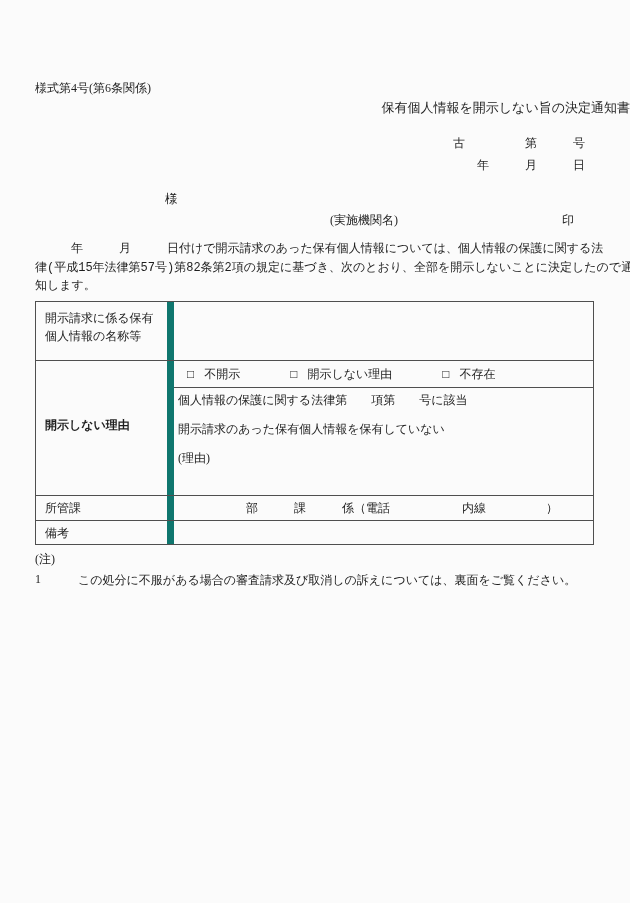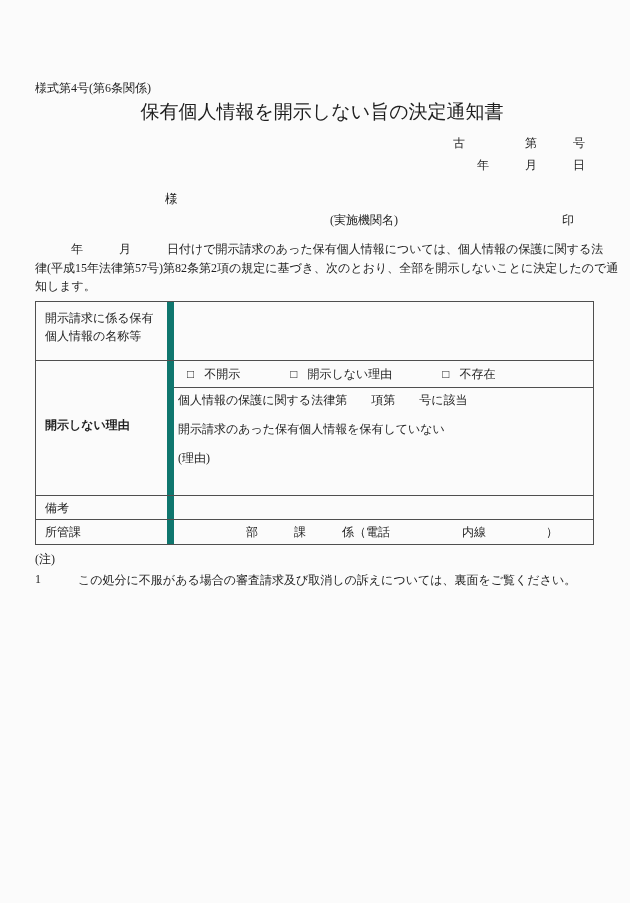--- a/index.html
+++ b/index.html
@@ -15,35 +15,35 @@
     color: #1e1e1e;
     font-family: "Liberation Serif", "DejaVu Serif", serif;
     font-size: 12px;
     overflow: hidden;
   }
   .abs { position: absolute; white-space: pre; }
 
   .form-number { left: 35px; top: 80px; }
   .doc-title {
     left: 0; top: 99px; width: 100%;
-    text-align: center; text-indent: 14px;
-    font-size: 19px; white-space: pre;
+    text-align: right; text-indent: 14px;
+    font-size: 13px; white-space: pre;
   }
   .doc-number-line { left: 453px; top: 135px; }
   .date-line      { left: 477px; top: 157px; }
   .recipient      { left: 165px; top: 191px; font-size: 12.5px; }
   .issuer-name    { left: 330px; top: 212px; }
   .seal-mark      { left: 562px; top: 212px; }
 
   .body-paragraph {
     position: absolute;
     left: 35px; top: 240px; width: 562px;
     line-height: 18.7px;
   }
-  .body-line { white-space: pre; }
+  .body-line { white-space: pre; font-family: Liberation Mono, monospace; }
 
   .form-table {
     position: absolute;
     left: 35px; top: 301px; width: 559px;
     border: 1px solid #4f4f4f;
     box-sizing: border-box;
   }
   .trow { display: flex; box-sizing: border-box; }
   .trow + .trow { border-top: 1px solid #4f4f4f; }
   .th {
@@ -135,28 +135,28 @@
           </span>
         </div>
         <div class="reason-lines">
           <div class="reason-line">個人情報の保護に関する法律第　　項第　　号に該当</div>
           <div class="reason-line">開示請求のあった保有個人情報を保有していない</div>
           <div class="reason-line">(理由)</div>
         </div>
       </div>
     </div>
 
+    <div class="trow row3">
+      <div class="th vcenter">所管課</div>
+      <div class="td vcenter dept-line">　　　　　　部　　　課　　　係（電話　　　　　　内線　　　　　）</div>
+    </div>
+
     <div class="trow row4">
       <div class="th vcenter">備考</div>
       <div class="td"></div>
-    </div>
-
-    <div class="trow row3">
-      <div class="th vcenter">所管課</div>
-      <div class="td vcenter dept-line">　　　　　　部　　　課　　　係（電話　　　　　　内線　　　　　）</div>
     </div>
 
   </div>
 
   <div class="notes">
     <div class="note-header">(注)</div>
     <div class="note-item">
       <span class="note-num">1</span>
       <span class="note-text">この処分に不服がある場合の審査請求及び取消しの訴えについては、裏面をご覧ください。</span>
     </div>

